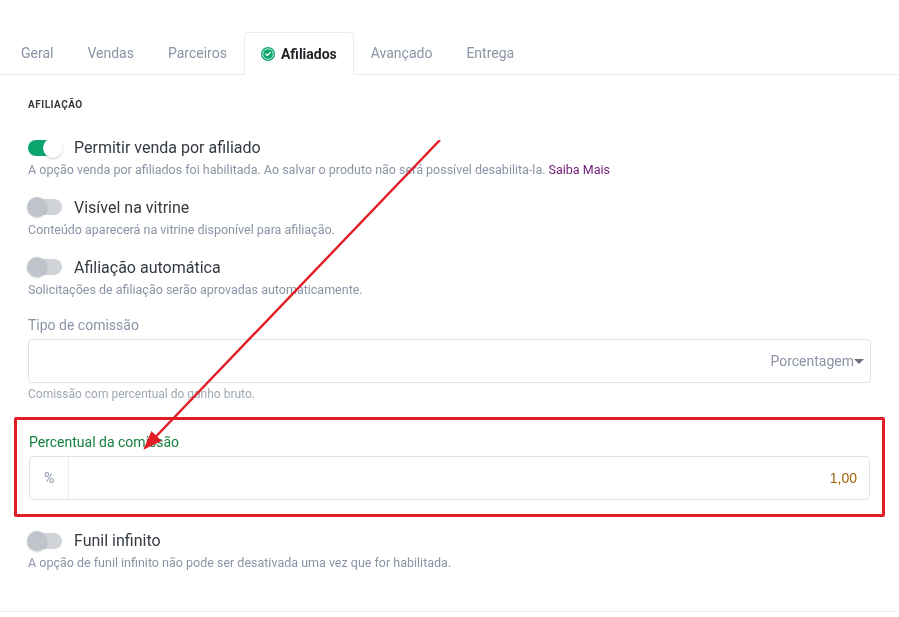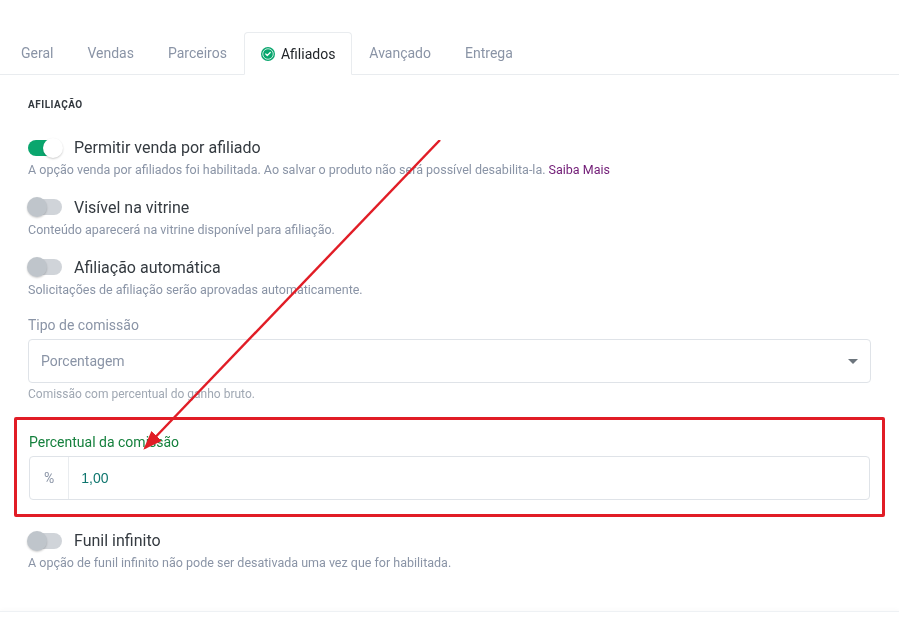--- a/index.html
+++ b/index.html
@@ -26,21 +26,21 @@
     align-items: center;
     gap: 6px;
   }
   .tab.active {
     color: #212529;
     background: #fff;
     border: 1px solid #e9ecef;
     border-bottom-color: #fff;
     border-radius: 4px 4px 0 0;
     margin-bottom: -1px;
-    font-weight: 400;
+    font-weight: 700;
   }
   .tab-icon {
     display: inline-flex;
     width: 14px;
     height: 14px;
     border-radius: 50%;
     background: #0aa66e;
     align-items: center;
     justify-content: center;
   }
@@ -107,22 +107,22 @@
     margin: 4px 0 6px 0;
   }
   .select {
     width: 100%;
     height: 44px;
     border: 1px solid #dfe3e8;
     border-radius: 4px;
     background: #fff;
     display: flex;
     align-items: center;
-    justify-content: space-between;
-    padding: 0 12px;
+    justify-content: flex-end;
+    padding: 0 6px;
     color: #8a94a6;
     cursor: pointer;
   }
   .caret {
     width: 0; height: 0;
     border-left: 5px solid transparent;
     border-right: 5px solid transparent;
     border-top: 5px solid #6c757d;
   }
   .subhint {
@@ -144,22 +144,23 @@
     padding: 0 14px;
     color: #8a94a6;
     border-right: 1px solid #e9ecef;
   }
   .input-group input {
     flex: 1;
     border: none;
     outline: none;
     padding: 0 12px;
     font-size: 14px;
-    color: #0f766e;
+    color: #a16207;
     background: transparent;
+    text-align: right;
   }
   .highlight-box {
     border: 3px solid #e11d26;
     border-radius: 2px;
     padding: 10px 12px 14px 12px;
     margin: 0 -14px 14px -14px;
     position: relative;
   }
   .highlight-box .field-label { color:#15803d; }
   .arrow-svg {

